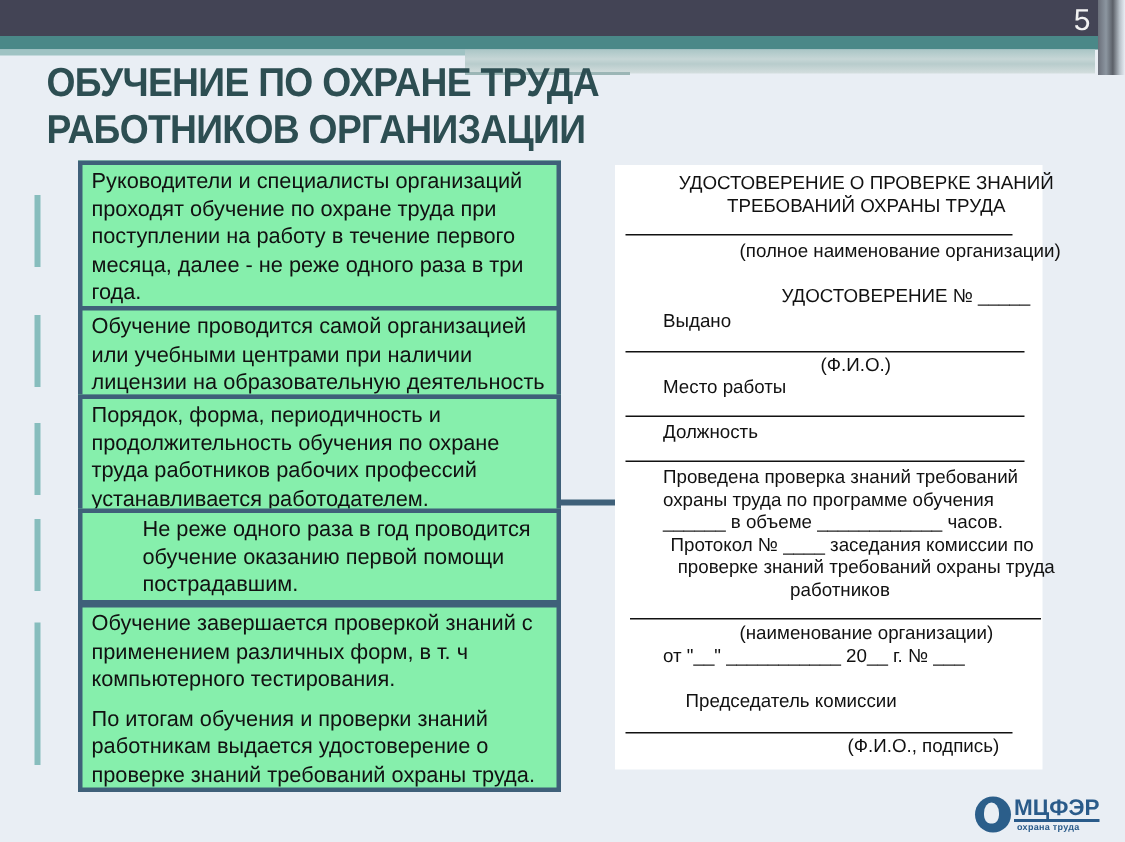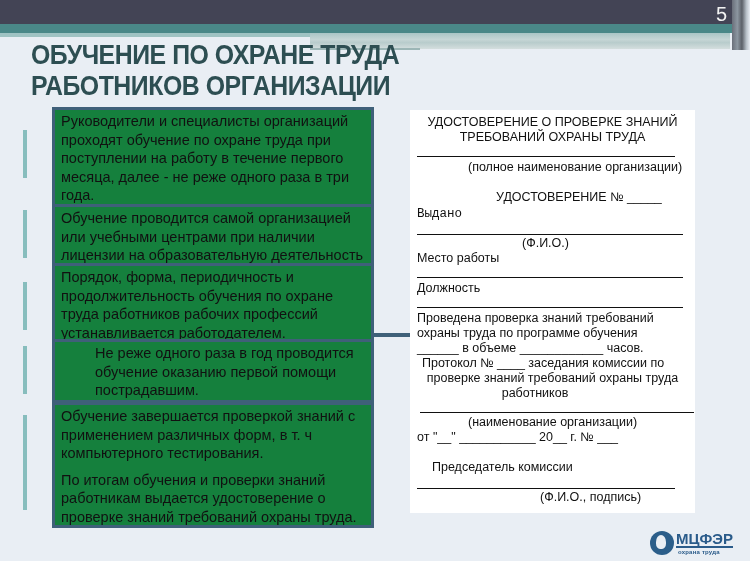--- a/index.html
+++ b/index.html
@@ -40,21 +40,21 @@
     }
     .title {
       position: absolute; left: 31px; top: 40px; width: 420px;
       color: #2d4e52; font-size: 27px; font-weight: bold;
       line-height: 31px; letter-spacing: -0.5px;
       transform: scaleX(0.92); transform-origin: left top;
     }
     .box {
       position: absolute; left: 52px; width: 322px;
       border: 3px solid #3f6079;
-      background: #15803d;
+      background: #86efac;
       font-size: 14.5px; line-height: 18.5px;
       padding: 2px 6px 2px 6px;
       color: #111;
     }
     .box p + p { margin-top: 8px; }
     .bar {
       position: absolute; left: 23px; width: 4px;
       background: #87bdbd;
     }
     .connector-h {
@@ -63,21 +63,21 @@
     }
     .cert {
       position: absolute; left: 410px; top: 110px; width: 285px; height: 403px;
       background: #ffffff;
       font-size: 12.5px; line-height: 15px; color: #111;
     }
     .cert .c { text-align: center; }
     .cert .line {
       position: absolute; height: 1px; background: #111;
     }
-    .cert .t { position: absolute; white-space: nowrap; }
+    .cert .t { position: absolute; white-space: nowrap; margin-left: 25px; }
     .logo {
       position: absolute; left: 650px; top: 528px; height: 30px; width: 90px;
     }
     .logo-circle {
       position: absolute; left: 0; top: 3px; width: 24px; height: 24px;
       border-radius: 50%; background: #2b5e8a;
     }
     .logo-circle::after {
       content: ""; position: absolute; left: 6px; top: 4px; width: 10px; height: 14px;
       border-radius: 50% 50% 40% 40%; background: #e9eef4;
@@ -135,21 +135,21 @@
 </div>
 
 <div class="connector-h"></div>
 
 <div class="cert">
   <div class="t c" style="left:0;width:285px;top:5px;">УДОСТОВЕРЕНИЕ О ПРОВЕРКЕ ЗНАНИЙ</div>
   <div class="t c" style="left:0;width:285px;top:20px;">ТРЕБОВАНИЙ ОХРАНЫ ТРУДА</div>
   <div class="line" style="left:7px;width:258px;top:46px;"></div>
   <div class="t" style="left:58px;top:50px;">(полное наименование организации)</div>
   <div class="t" style="left:86px;top:80px;">УДОСТОВЕРЕНИЕ № _____</div>
-  <div class="t" style="left:7px;top:97px;font-family:Liberation Mono, monospace;">Выдано</div>
+  <div class="t" style="left:7px;top:97px;">Выдано</div>
   <div class="line" style="left:7px;width:266px;top:124px;"></div>
   <div class="t" style="left:112px;top:126px;">(Ф.И.О.)</div>
   <div class="t" style="left:7px;top:141px;">Место работы</div>
   <div class="line" style="left:7px;width:266px;top:167px;"></div>
   <div class="t" style="left:7px;top:171px;">Должность</div>
   <div class="line" style="left:7px;width:266px;top:197px;"></div>
   <div class="t" style="left:7px;top:201px;">Проведена проверка   знаний    требований</div>
   <div class="t" style="left:7px;top:216px;">охраны    труда    по программе обучения</div>
   <div class="t" style="left:7px;top:231px;">______ в объеме ____________ часов.</div>
   <div class="t" style="left:12px;top:246px;">Протокол № ____ заседания  комиссии  по</div>

